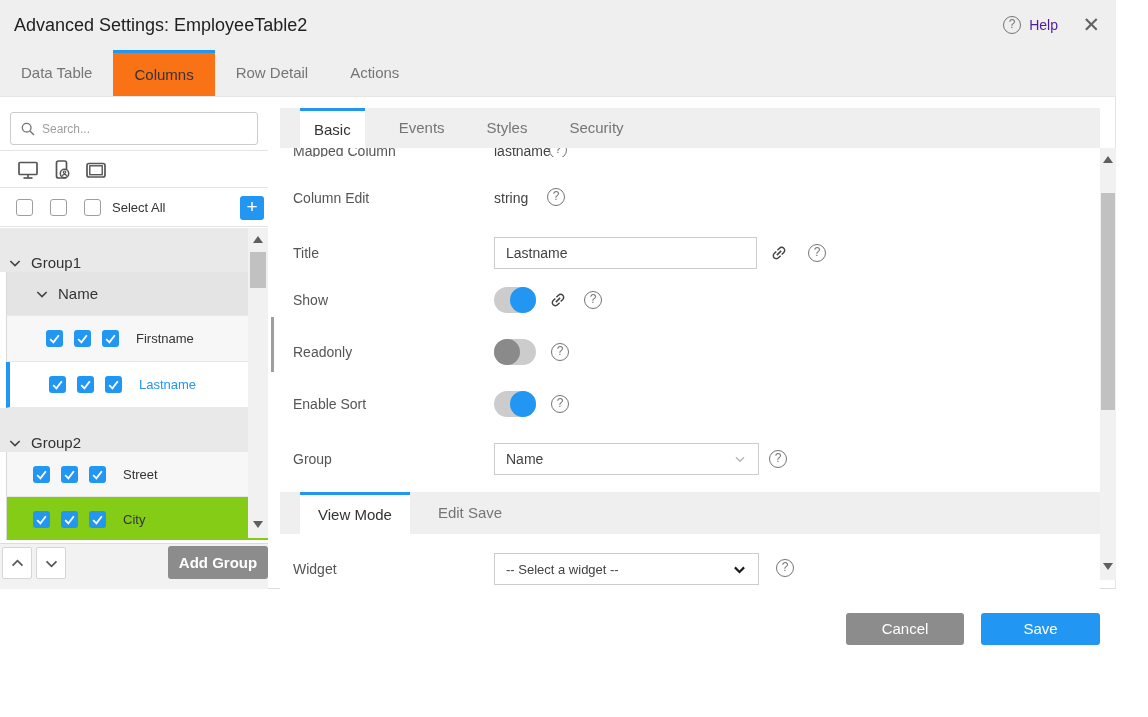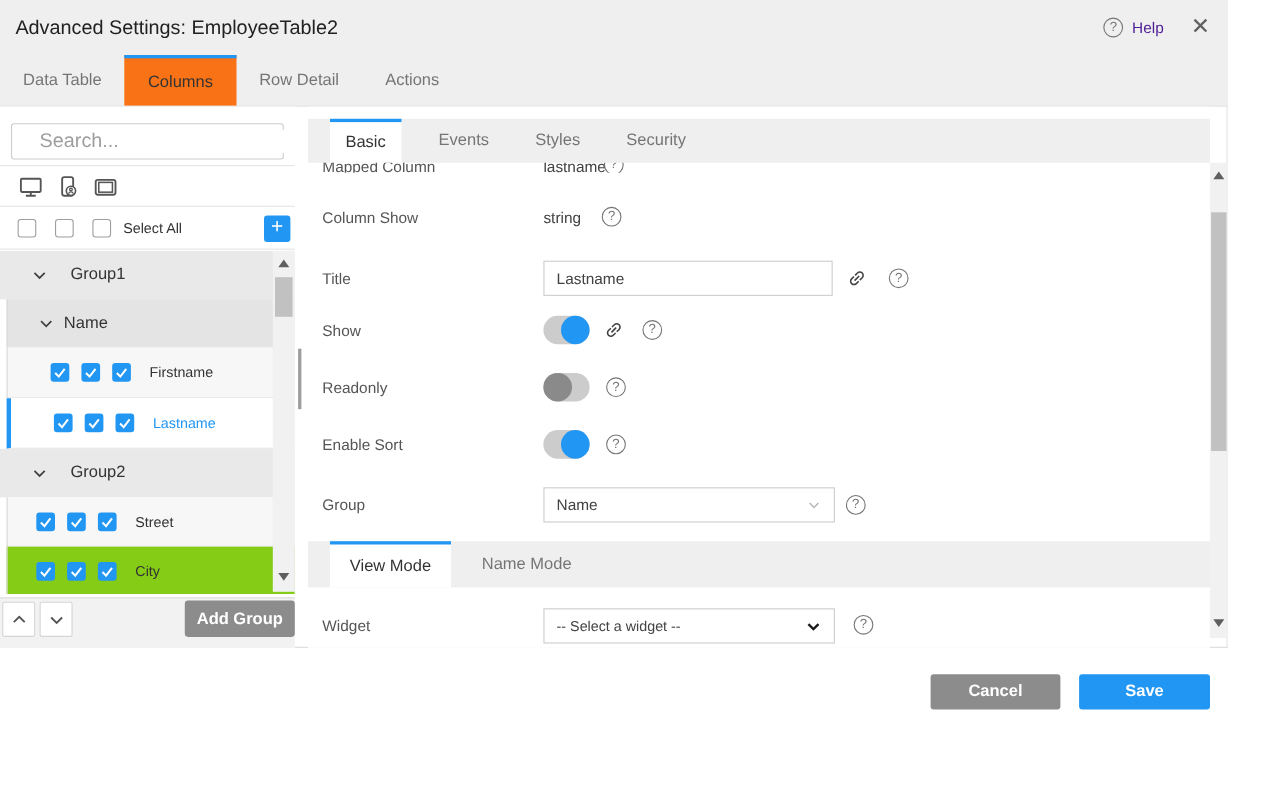--- a/index.html
+++ b/index.html
@@ -22,35 +22,35 @@
   .tabbar { position:absolute; left:0; top:50px; width:1116px; height:47px; background:#efefef;
     border-bottom:1px solid #e6e6e6; display:flex; }
   .tab { padding:0 21px; line-height:46px; font-size:15px; color:#757575; cursor:pointer; }
   .tab.active { background:#f97316; border-top:3px solid #2196f3; line-height:43px; color:#333; }
 
   
   .sidebar { position:absolute; left:0; top:97px; width:268px; height:492px; background:#fff; }
   .searchrow { position:absolute; left:0; top:0; width:268px; height:54px; border-bottom:1px solid #e4e4e4; }
   .searchbox { position:absolute; left:10px; top:15px; width:248px; height:33px; border:1px solid #ccc;
     border-radius:3px; background:#fff; display:flex; align-items:center; }
-  .searchbox input { border:0; outline:0; flex:1; font-size:18px; color:#0369a1; margin-left:16px;
+  .searchbox input { border:0; outline:0; flex:1; font-size:12px; color:#0369a1; margin-left:6px;
     font-family:"Liberation Sans", sans-serif; }
   .searchbox input::placeholder { color:#9e9e9e; }
   .devrow { position:absolute; left:0; top:55px; width:268px; height:36px; border-bottom:1px solid #e4e4e4;
     display:flex; align-items:center; gap:10px; padding-left:16px; }
   .selrow { position:absolute; left:0; top:92px; width:268px; height:38px; border-bottom:1px solid #e4e4e4; }
   .cb { width:17px; height:17px; border-radius:3px; display:inline-flex; align-items:center; justify-content:center; }
   .cb.checked { background:#2196f3; }
   .cb.empty { background:#fff; border:1.5px solid #9e9e9e; }
   .plusbtn { position:absolute; right:4px; top:7px; width:24px; height:24px; background:#2196f3; color:#fff;
     border-radius:3px; font-size:19px; line-height:22px; text-align:center; cursor:pointer; }
 
   .tree { position:absolute; left:0; top:131px; width:268px; height:312px; overflow:hidden; }
   .trow { position:relative; width:268px; border-bottom:1px solid #e8e8e8; display:flex; align-items:center; }
-  .grouphdr { height:44px; background:#e9e9e9; padding-left:28px; gap:20px; }
+  .grouphdr { height:44px; background:#e9e9e9; padding-left:7px; gap:8px;align-items:flex-end; }
   .subhdr { height:44px; background:#e4e4e4; margin-left:6px; width:262px; padding-left:27px; gap:8px; border-left:1px solid #d8d8d8; }
   .colrow { height:46px; background:#f7f7f7; margin-left:6px; width:262px; gap:11px; border-left:1px solid #d8d8d8; }
   .colrow.lvl2 { padding-left:39px; }
   .colrow.lvl1 { padding-left:26px; height:45px; }
   .colrow.white { background:#84cc16; }
   .colrow.selected { background:#fff; border-left:4px solid #2196f3; width:262px; }
   .colrow .lbl { font-size:13px; color:#333; margin-left:6px; }
   .colrow.selected .lbl { color:#2196f3; }
   .ghlabel { font-size:15px; color:#333; }
 
@@ -95,21 +95,21 @@
 
   .modetabs { position:absolute; left:0; top:395px; width:820px; height:42px; background:#efefef; display:flex; padding-left:20px; }
   .mtab { padding:0 18px; line-height:42px; font-size:15px; color:#757575; margin-right:10px; cursor:pointer; }
   .mtab.active { background:#fff; border-top:3px solid #2196f3; line-height:39px; color:#333; }
 
   .mscroll { position:absolute; left:1100px; top:148px; width:16px; height:432px; background:#f1f1f1; }
   .mthumb { position:absolute; left:1px; top:45px; width:14px; height:217px; background:#c1c1c1; }
 
   
   .btn { position:absolute; top:613px; height:32px; border:0; border-radius:3px; color:#fff;
-    font-size:15px; font-weight:bold; text-align:center; line-height:32px; cursor:pointer;
+    font-size:15px; font-weight:normal; text-align:center; line-height:32px; cursor:pointer;
     font-family:"Liberation Sans", sans-serif; }
   .btn-cancel { left:846px; width:118px; background:#8c8c8c; }
   .btn-save { left:981px; width:119px; background:#2196f3; }
 
   svg { display:block; }
 </style>
 </head>
 <body>
 
 <div class="dialog">
@@ -302,21 +302,21 @@
 
     <div class="cliprow">
       <div class="inner">
         <span class="flabel" style="top:5px">Mapped Column</span>
         <span class="fvalue" style="top:5px">lastname</span>
         <span class="qicon" style="position:absolute;left:269px;top:3px">?</span>
       </div>
     </div>
 
     <div class="frow" style="top:87px;height:28px">
-      <span class="flabel" style="top:6px">Column Show</span>
+      <span class="flabel" style="top:6px">Column Edit</span>
       <span class="fvalue" style="top:6px">string</span>
       <span class="qicon" style="position:absolute;left:267px;top:4px">?</span>
     </div>
 
     <div class="frow" style="top:140px;height:32px">
       <span class="flabel" style="top:8px">Title</span>
       <input class="tinput" value="Lastname" style="">
       <svg class="linkicon" style="left:490px;top:7px;transform:rotate(-45deg)" viewBox="0 0 24 24" fill="#424242">
         <path d="M3.9 12c0-1.71 1.39-3.1 3.1-3.1h4V7H7c-2.76 0-5 2.24-5 5s2.24 5 5 5h4v-1.9H7c-1.71 0-3.1-1.39-3.1-3.1zM8 13h8v-2H8v2zm9-6h-4v1.9h4c1.71 0 3.1 1.39 3.1 3.1s-1.39 3.1-3.1 3.1h-4V17h4c2.76 0 5-2.24 5-5s-2.24-5-5-5z"></path>
       </svg>
@@ -356,21 +356,21 @@
         <span class="stext">Name</span>
         <svg width="16" height="16" viewBox="0 0 24 24" style="margin-right:10px">
           <polyline points="6,9.5 12,15.5 18,9.5" fill="none" stroke="#b5b5b5" stroke-width="2"></polyline>
           </svg>
       </div>
       <span class="qicon" style="position:absolute;left:489px;top:7px">?</span>
     </div>
 
     <div class="modetabs">
       <div class="mtab active">View Mode</div>
-      <div class="mtab">Name Mode</div>
+      <div class="mtab">Edit Save</div>
     </div>
 
     <div class="frow" style="top:456px;height:32px">
       <span class="flabel" style="top:8px">Widget</span>
       <div class="selectbox">
         <span class="stext small">-- Select a widget --</span>
         <svg width="17" height="17" viewBox="0 0 24 24" style="margin-right:10px">
           <polyline points="5.5,9 12,15.5 18.5,9" fill="none" stroke="#1a1a1a" stroke-width="3"></polyline>
           </svg>
       </div>

